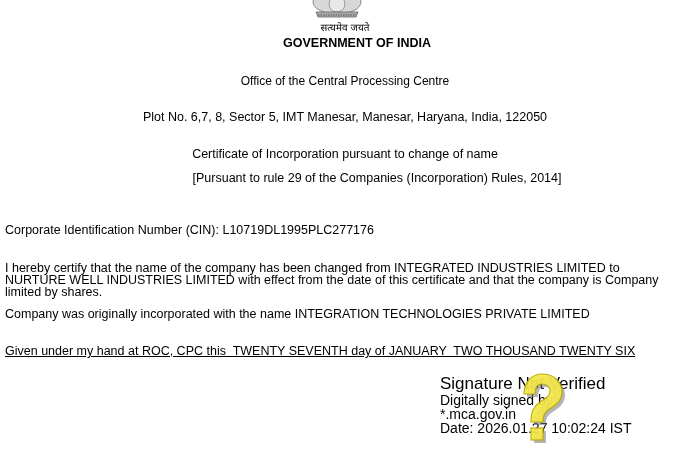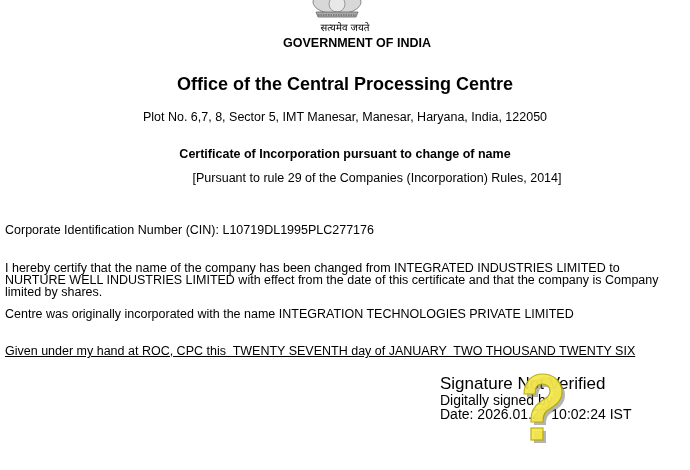--- a/index.html
+++ b/index.html
@@ -5,23 +5,23 @@
   html, body { margin:0; padding:0; }
   body {
     width:690px; height:470px; background:#ffffff; position:relative; overflow:hidden;
     font-family:"Liberation Sans", sans-serif; color:#000;
   }
   .abs { position:absolute; }
   .center { left:0; width:690px; text-align:center; }
   .emblem { left:306px; top:-6px; width:62px; height:26px; }
   .motto { top:20px; font-family:"DejaVu Serif", serif; font-size:10px; }
   .gov { top:37px; font-size:12.5px; font-weight:bold; line-height:13px;margin-left:12px; }
-  .office { top:74px; font-size:18px;font-weight:bold; }
+  .office { top:74px; font-size:12px; }
   .address { top:110px; font-size:12.5px; }
-  .cert-title { top:147px; font-size:12.5px; font-weight:bold; }
+  .cert-title { top:147px; font-size:12.5px; font-weight:normal; }
   .rule { top:171px; font-size:12.5px;padding-left:32px; }
   .para { left:5px; font-size:12.5px; line-height:12px; }
   .cin { top:224px; }
   .cin b { font-weight:normal; }
   .certify { top:262px; width:670px; }
   .orig { top:308px; }
   .given { top:345px; white-space:pre;text-decoration:underline; }
   .sig { left:440px; top:374px; }
   .sig-title { font-size:17px; line-height:19px; position:relative; z-index:1; }
   .sig-line { font-size:14px; line-height:14px; position:relative; z-index:1; }
@@ -42,26 +42,27 @@
   <div>GOVERNMENT OF INDIA</div>
 </div>
 <div class="abs center office">Office of the Central Processing Centre</div>
 <div class="abs center address">Plot No. 6,7, 8, Sector 5, IMT Manesar, Manesar, Haryana, India, 122050</div>
 <div class="abs center cert-title">Certificate of Incorporation pursuant to change of name</div>
 <div class="abs center rule">[Pursuant to rule 29 of the Companies (Incorporation) Rules, 2014]</div>
 
 <div class="abs para cin"><span>Corporate Identification Number (CIN): </span><b>L10719DL1995PLC277176</b></div>
 
 <div class="abs para certify">I hereby certify that the name of the company has been changed from INTEGRATED INDUSTRIES LIMITED to NURTURE WELL INDUSTRIES LIMITED with effect from the date of this certificate and that the company is Company limited by shares.</div>
-<div class="abs para orig">Centre was originally incorporated with the name INTEGRATION TECHNOLOGIES PRIVATE LIMITED</div>
+<div class="abs para orig">Company was originally incorporated with the name INTEGRATION TECHNOLOGIES PRIVATE LIMITED</div>
 <div class="abs para given">Given under my hand at ROC, CPC this  TWENTY SEVENTH day of JANUARY  TWO THOUSAND TWENTY SIX</div>
 
 <div class="abs sig">
   <div class="sig-title">Signature Not Verified</div>
   <div class="sig-line">Digitally signed by</div>
+  <div class="sig-line">*.mca.gov.in</div>
   <div class="sig-line">Date: 2026.01.27 10:02:24 IST</div>
 </div>
 
 <svg class="abs qmark" viewBox="0 0 56 76">
   <g transform="translate(3,3)" opacity="0.55">
     <path d="M12 22 C12 8 22 2 30 2 C42 2 50 10 50 20 C50 30 42 34 36 38 C32 41 31 44 31 50 L19 50 C19 40 21 35 28 30 C34 26 38 24 38 19 C38 14 34 12 30 12 C25 12 23 16 23 22 Z" fill="#777"></path>
     <rect x="19" y="56" width="12" height="12" fill="#777"></rect>
   </g>
   <path d="M12 22 C12 8 22 2 30 2 C42 2 50 10 50 20 C50 30 42 34 36 38 C32 41 31 44 31 50 L19 50 C19 40 21 35 28 30 C34 26 38 24 38 19 C38 14 34 12 30 12 C25 12 23 16 23 22 Z" fill="#f5e84a" stroke="#b8a900" stroke-width="1.2" opacity="0.92"></path>
   <rect x="19" y="56" width="12" height="12" fill="#f5e84a" stroke="#b8a900" stroke-width="1.2" opacity="0.92"></rect>

